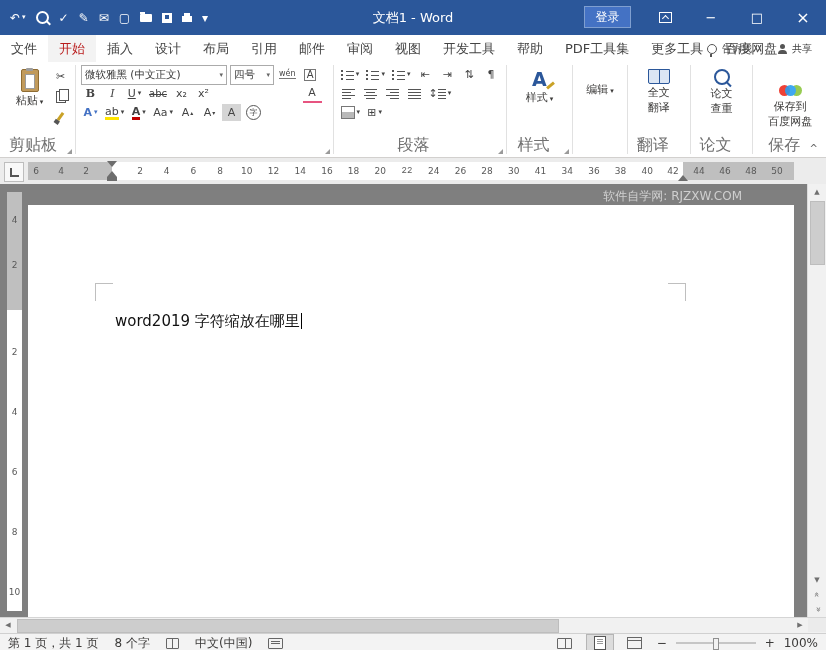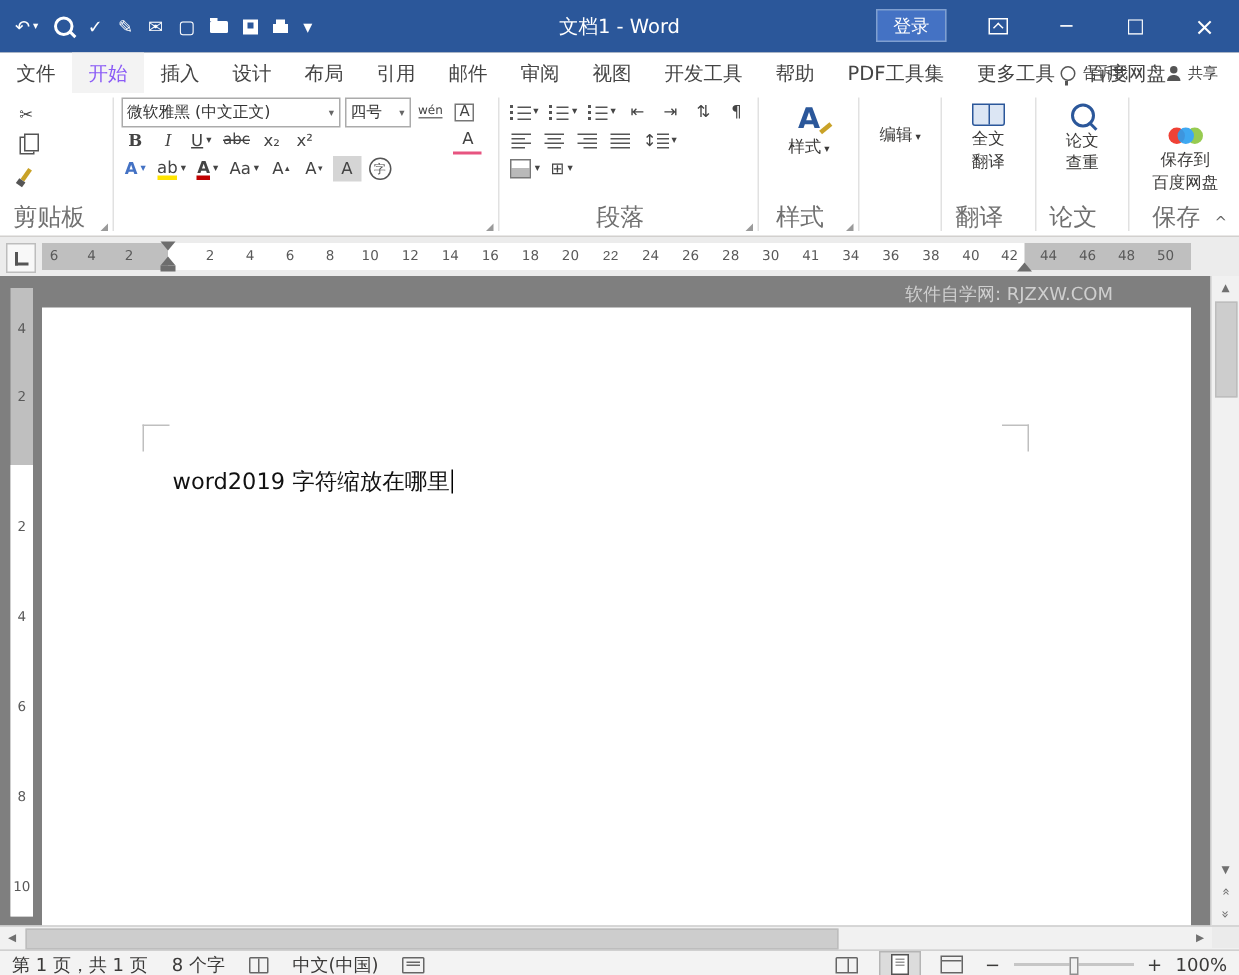--- a/index.html
+++ b/index.html
@@ -23,21 +23,21 @@
   .tb-title{position:absolute;left:0;right:0;top:0;height:35px;display:flex;align-items:center;justify-content:center;font-size:13px;color:#fff;pointer-events:none;}
   .login-btn{position:absolute;left:584px;top:6px;width:47px;height:22px;background:#4472c4;border:1px solid #7f9fd0;color:#fff;font-size:12px;display:flex;align-items:center;justify-content:center;font-family:inherit;}
   .win-btns{position:absolute;right:0;top:0;height:35px;display:flex;}
   .winbtn{width:46px;height:35px;display:flex;align-items:center;justify-content:center;color:#fff;font-size:13px;}
   .i-ribbonopt{width:11px;height:9px;border:1px solid #fff;position:relative;display:inline-block;}
   .i-ribbonopt::after{content:"";position:absolute;left:3px;top:3px;width:4px;height:4px;border-left:1px solid #fff;border-top:1px solid #fff;transform:rotate(45deg);}
 
   
   .tabrow{height:27px;background:#fff;display:flex;align-items:stretch;position:relative;}
   .tab{padding:0 11px;font-size:13px;color:#444;display:flex;align-items:center;}
-  .tab.active{color:#8b5cf6;background:#f3f3f3;}
+  .tab.active{color:#b91c1c;background:#f3f3f3;}
   .tab-right{position:absolute;right:0;top:0;height:27px;display:flex;align-items:center;gap:26px;padding-right:14px;}
   .tab-util{display:flex;align-items:center;gap:5px;font-size:10px;color:#444;}
   .i-bulb{width:8px;height:8px;border:1px solid #555;border-radius:50%;position:relative;display:inline-block;}
   .i-bulb::after{content:"";position:absolute;left:2px;bottom:-4px;width:2px;height:3px;background:#555;}
   .i-person{width:9px;height:10px;position:relative;display:inline-block;}
   .i-person::before{content:"";position:absolute;left:2px;top:0;width:5px;height:5px;border-radius:50%;background:#555;}
   .i-person::after{content:"";position:absolute;left:0;bottom:0;width:9px;height:4px;border-radius:4px 4px 0 0;background:#555;}
 
   
   .ribbon{height:95px;background:#fff;border-bottom:1px solid #d2d0ce;display:flex;position:relative;padding-left:4px;}
@@ -228,20 +228,24 @@
           <span class="i-person"></span>
           <span>共享</span>
         </span>
     </div>
   </div>
 
   <div class="ribbon">
 
     <div class="rgroup" style="width:62px;">
       <div style="display:flex;">
+        <div class="bigbtn" style="width:36px;">
+          <span class="i-clipboard"></span>
+          <span class="dd"><span>粘贴</span></span>
+        </div>
         <div style="display:flex;flex-direction:column;gap:3px;padding-top:3px;">
           <span class="fbtn">
               <span>✂</span>
             </span>
           <span class="fbtn">
               <span class="i-copy"></span>
             </span>
           <span class="fbtn">
               <span class="i-brush"></span>
             </span>

